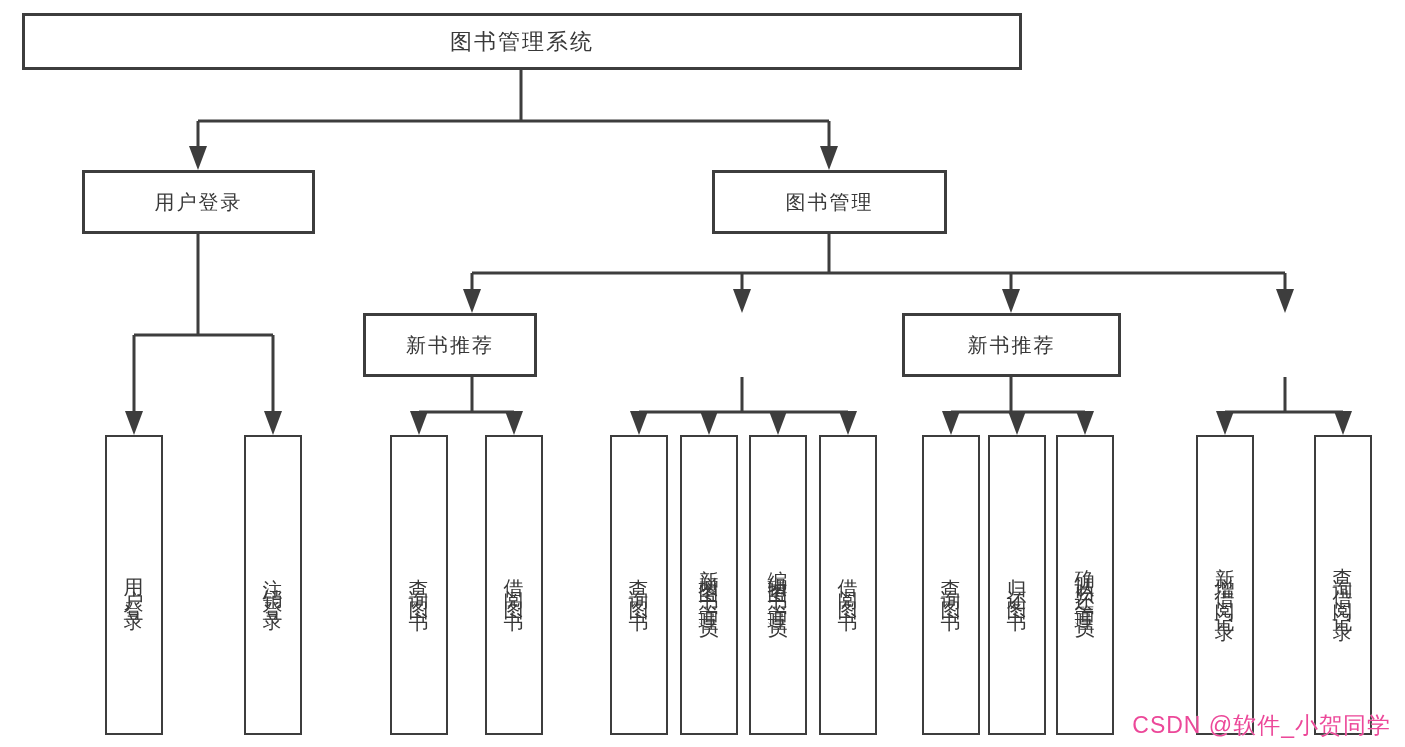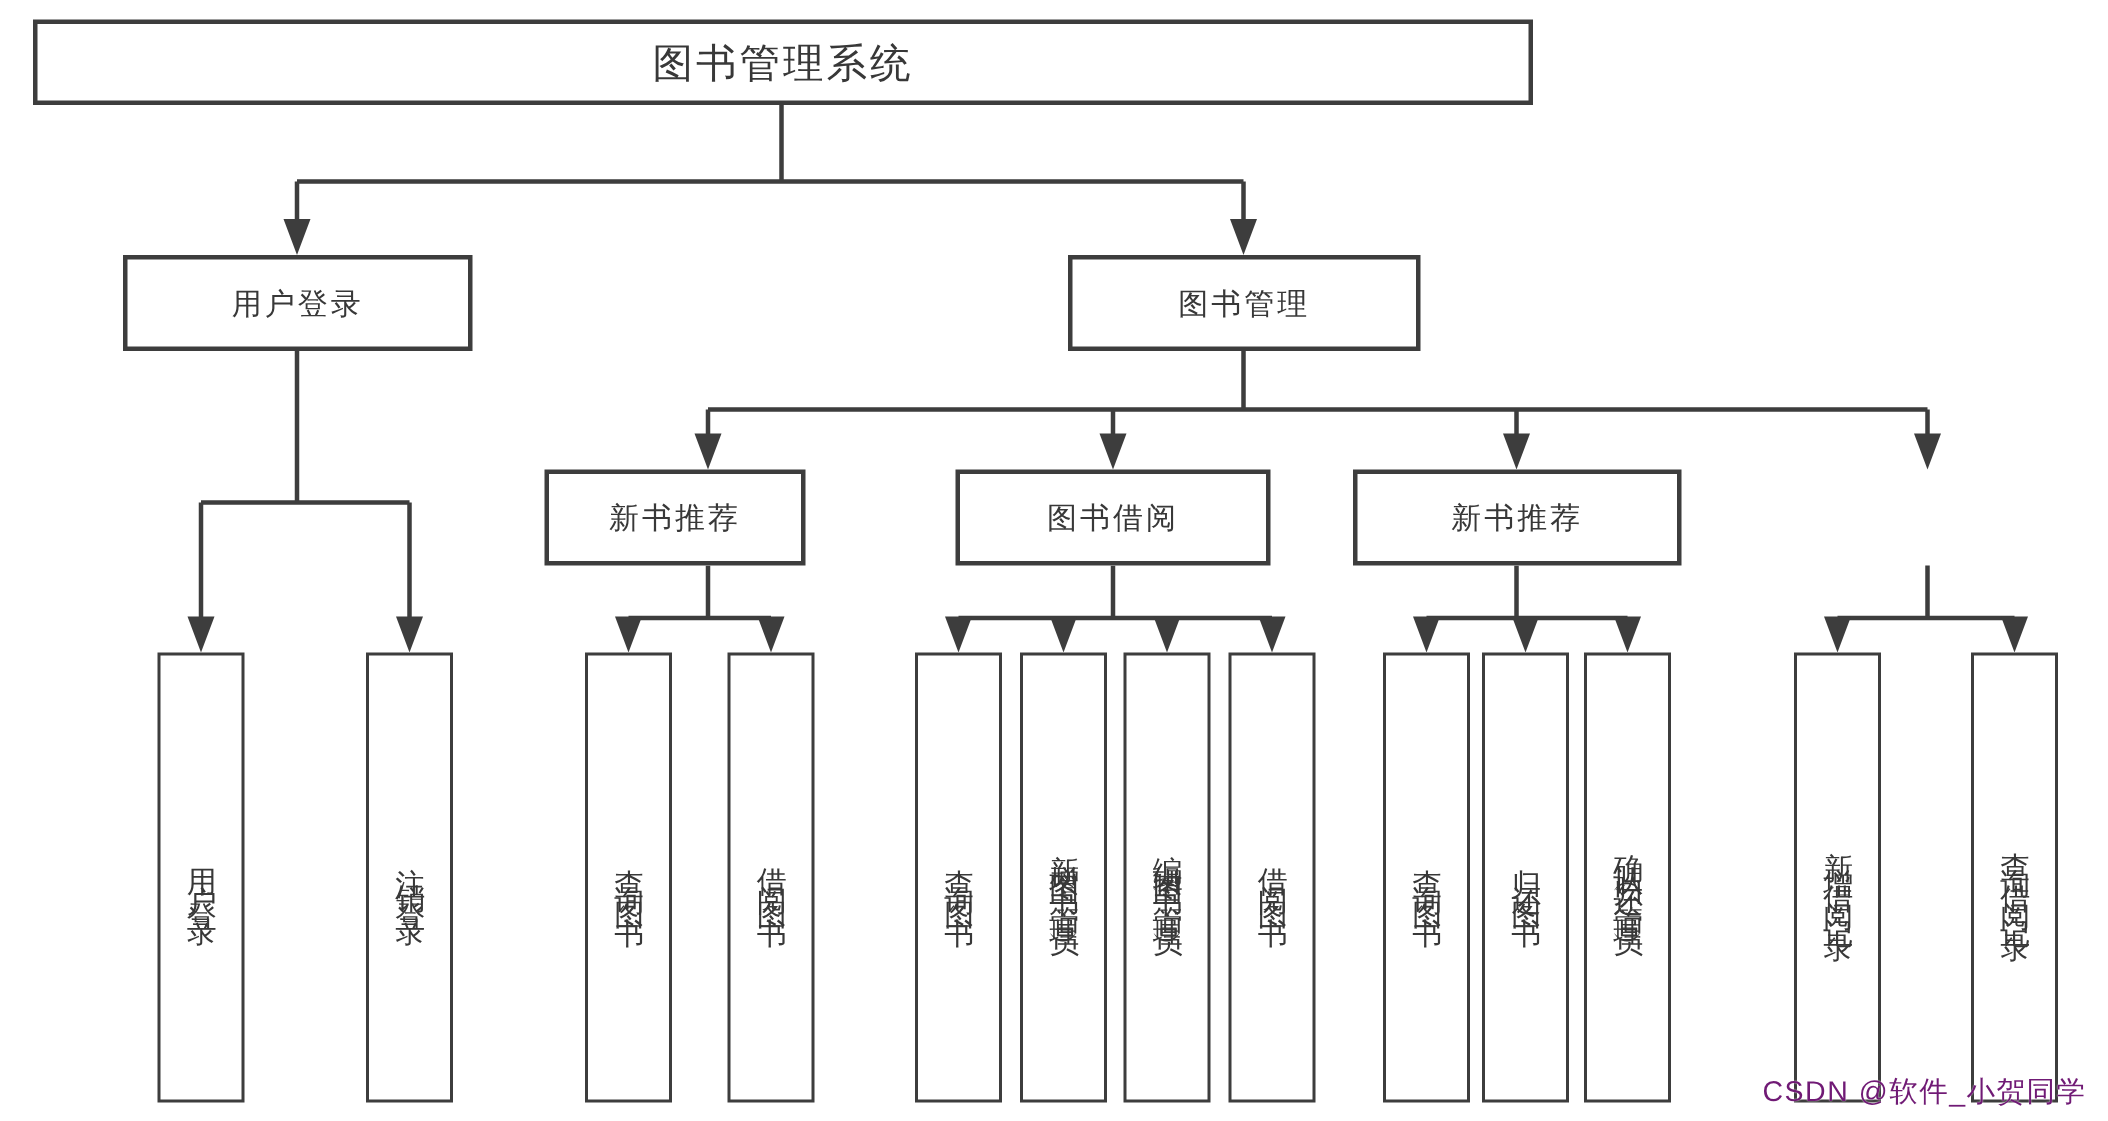--- a/index.html
+++ b/index.html
@@ -10,30 +10,30 @@
   }
   .connectors{position:absolute;left:0;top:0;width:1405px;height:747px;}
   .connectors .lines{fill:none;stroke:#3d3d3d;stroke-width:3;}
   .connectors .heads{fill:#3d3d3d;stroke:none;}
   .node{
     position:absolute;box-sizing:border-box;background:#ffffff;
     display:flex;align-items:center;justify-content:center;
     color:#383838;
   }
   .hnode{border:3px solid #3d3d3d;font-size:20px;letter-spacing:2px;}
-  .root{font-size:27px;text-align:right;}
+  .root{font-size:22px;text-align:right;}
   .vnode{
     border:2px solid #3d3d3d;font-size:20px;
     writing-mode:vertical-rl;text-orientation:mixed;
     letter-spacing:11px;line-height:1;
   }
   .vnode.long{letter-spacing:7px;}
   .watermark{
     position:absolute;right:14px;bottom:6px;
-    font-size:19px;color:#701a75;letter-spacing:1px;z-index:5;
+    font-size:23px;color:#ec4899;letter-spacing:1px;z-index:5;
     text-shadow:0 0 1px #ffffff;
   }
 </style>
 </head>
 <body>
 
 <div class="stage">
 
   <svg class="connectors" viewBox="0 0 1405 747" xmlns="http://www.w3.org/2000/svg">
     <path class="lines" d="
@@ -65,21 +65,20 @@
       M1216,411 L1234,411 L1225,435 Z
       M1334,411 L1352,411 L1343,435 Z"></path>
   </svg>
 
   <div class="node hnode root" style="left:22px;top:13px;width:1000px;height:57px">图书管理系统</div>
 
   <div class="node hnode" style="left:82px;top:170px;width:233px;height:64px">用户登录</div>
   <div class="node hnode" style="left:712px;top:170px;width:235px;height:64px">图书管理</div>
 
   <div class="node hnode" style="left:363px;top:313px;width:174px;height:64px">新书推荐</div>
-  <div class="node hnode" style="left:637px;top:313px;width:210px;height:64px">图书借阅</div>
   <div class="node hnode" style="left:902px;top:313px;width:219px;height:64px">新书推荐</div>
 
   <div class="node vnode" style="left:105px;top:435px;width:58px;height:300px">用户登录</div>
   <div class="node vnode" style="left:244px;top:435px;width:58px;height:300px">注销登录</div>
 
   <div class="node vnode" style="left:390px;top:435px;width:58px;height:300px">查询图书</div>
   <div class="node vnode" style="left:485px;top:435px;width:58px;height:300px">借阅图书</div>
 
   <div class="node vnode" style="left:610px;top:435px;width:58px;height:300px">查询图书</div>
   <div class="node vnode long" style="left:680px;top:435px;width:58px;height:300px">新增图书（管理员）</div>

